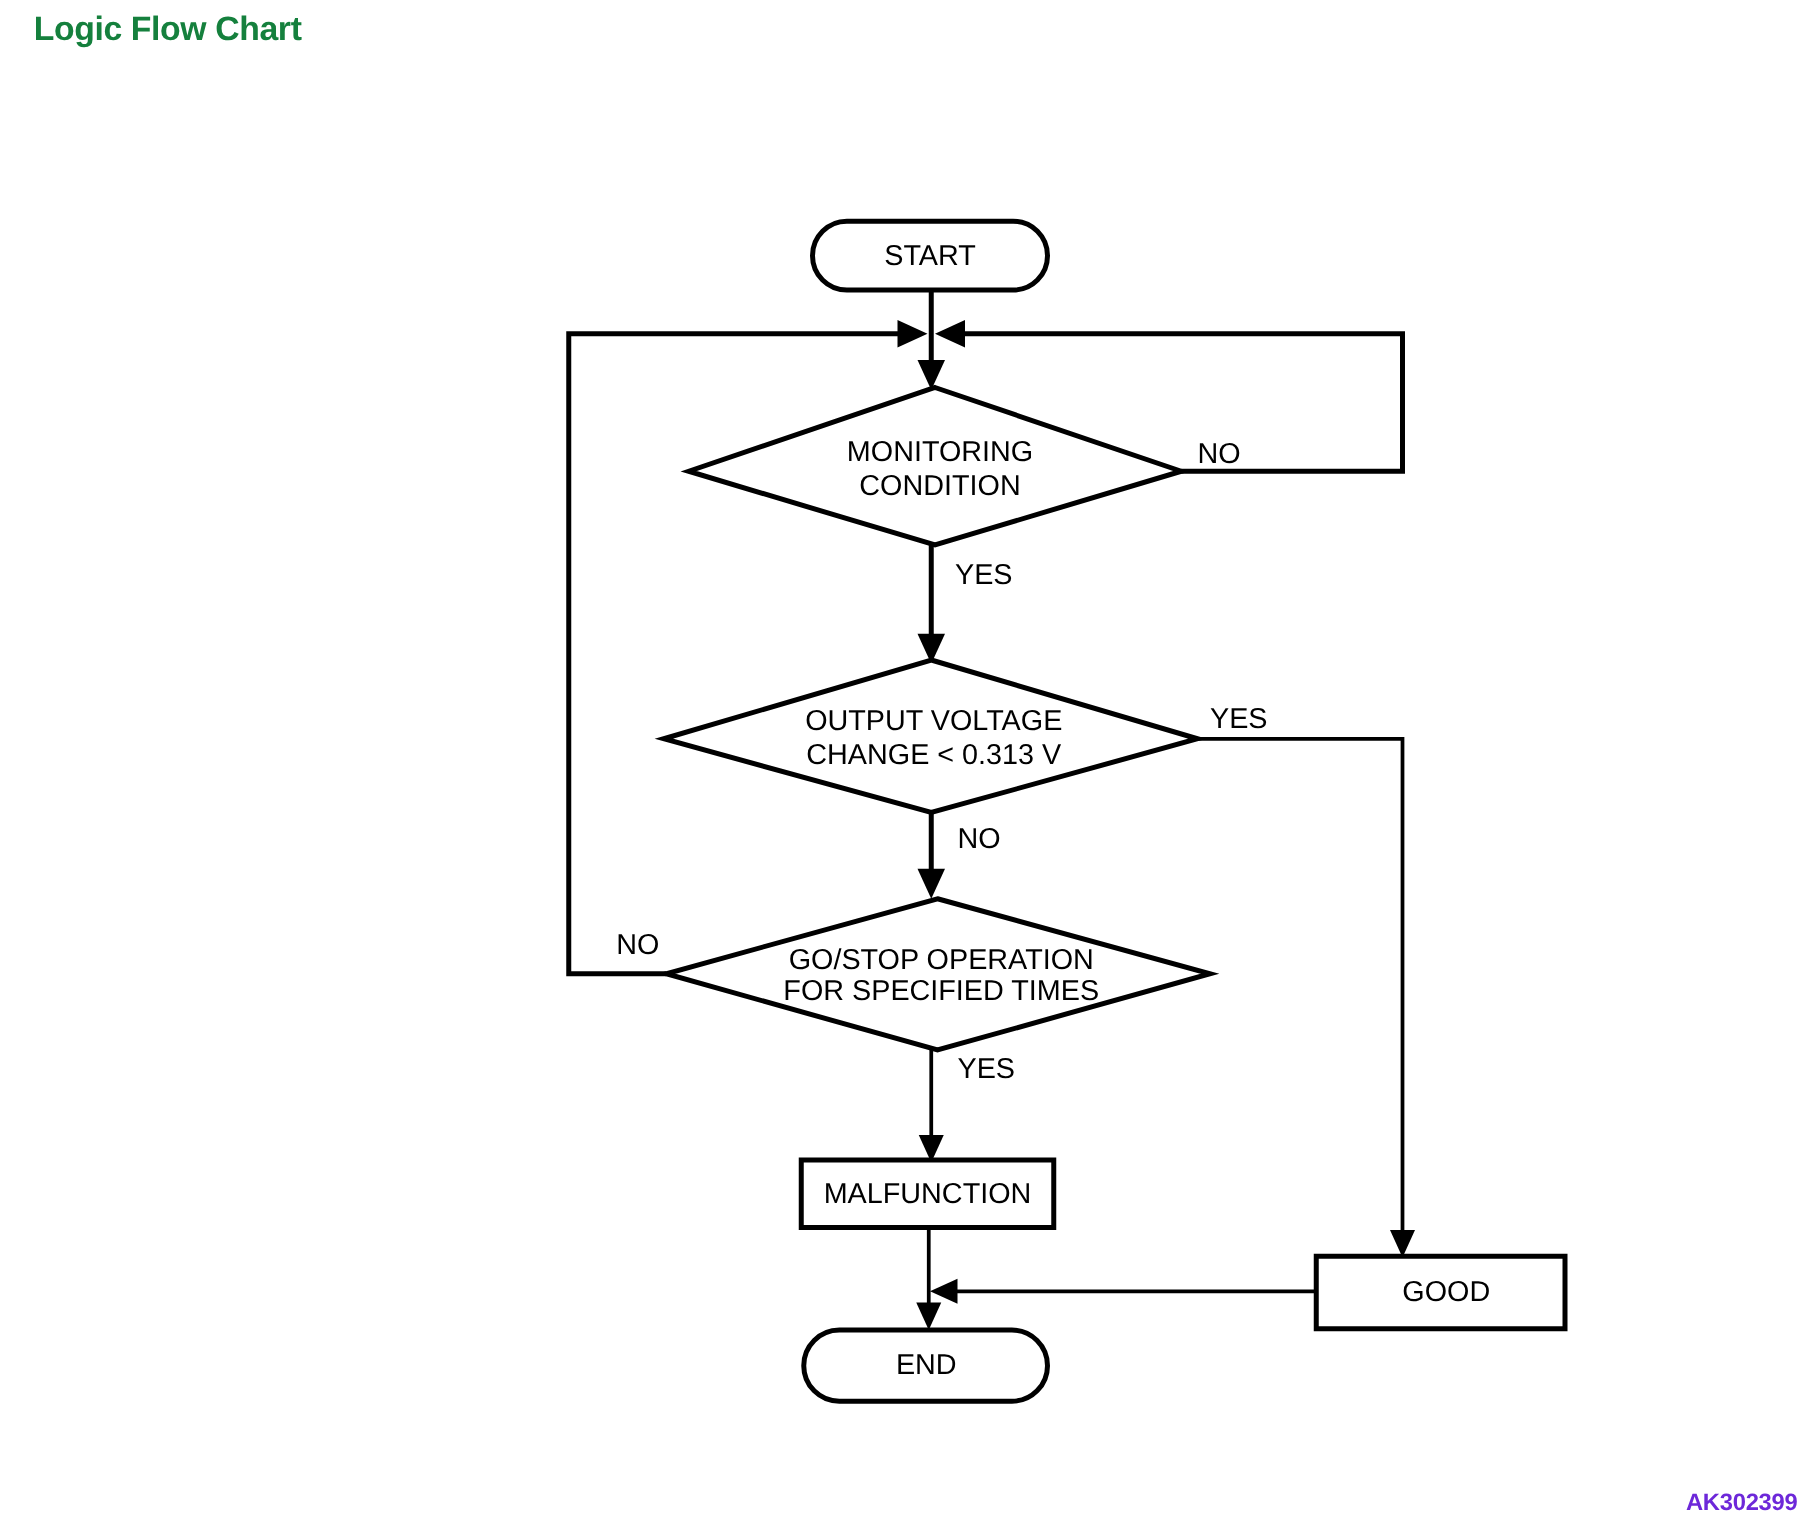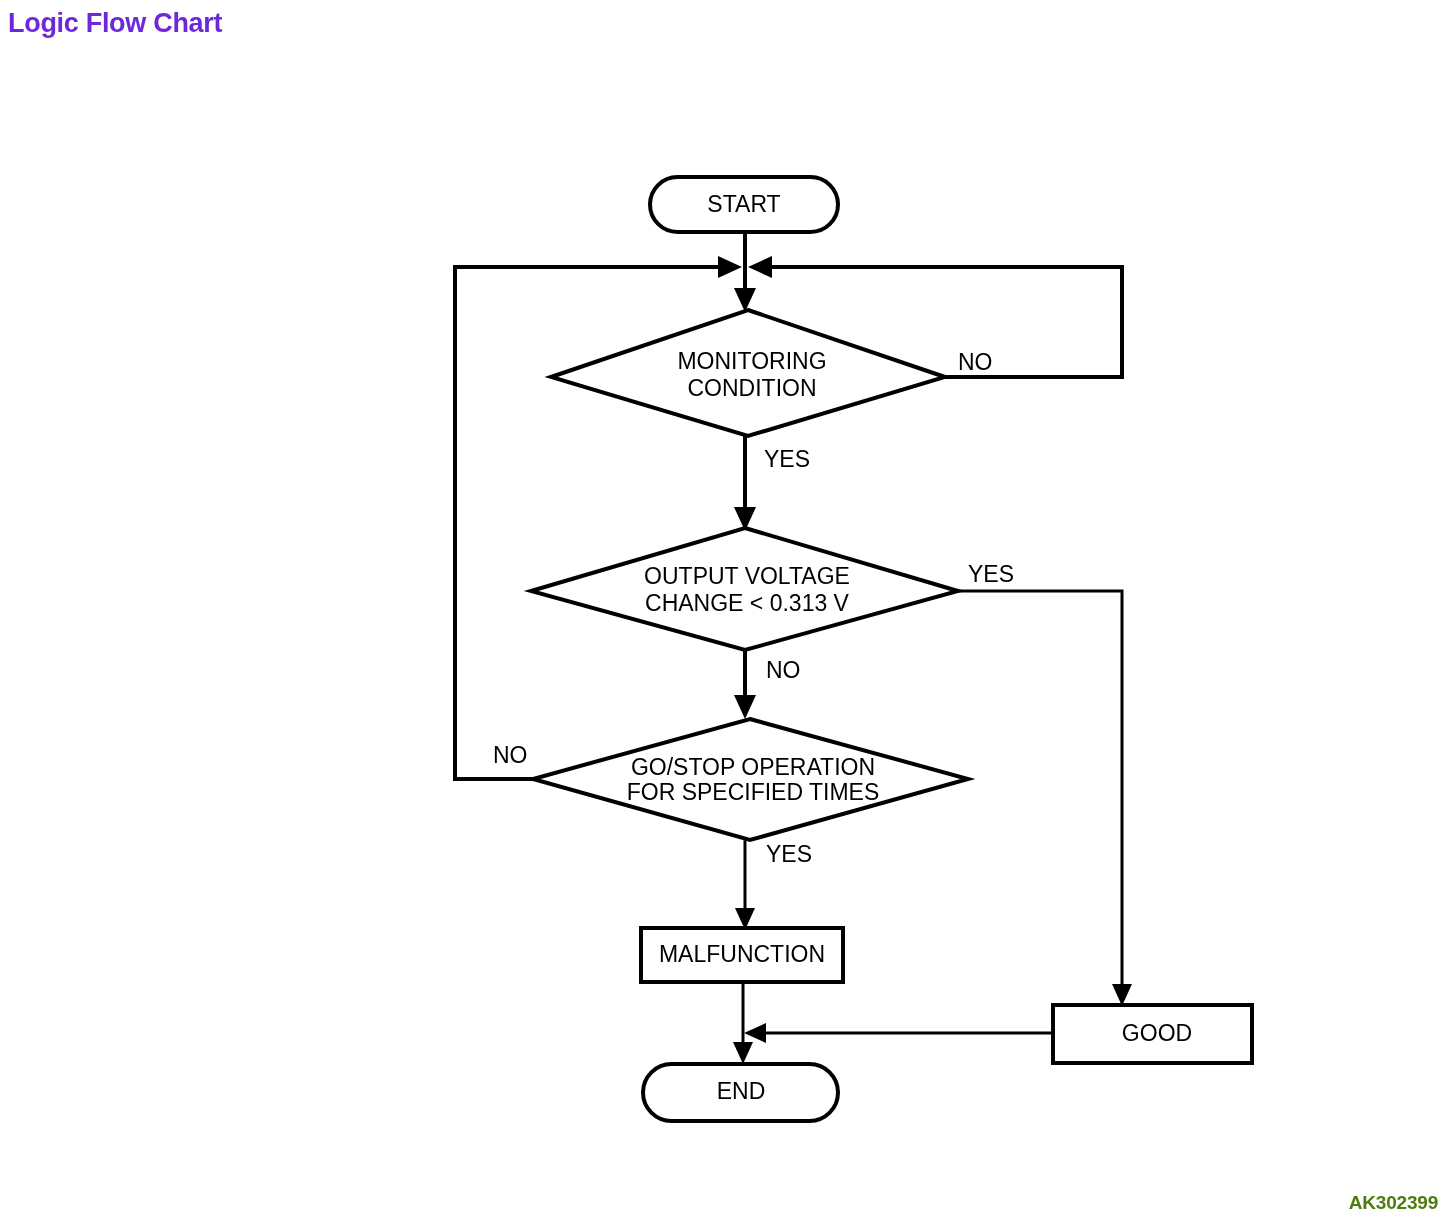--- a/index.html
+++ b/index.html
@@ -10,43 +10,43 @@
   body {
     width: 1456px;
     height: 1226px;
     position: relative;
     font-family: "Liberation Sans", sans-serif;
     color: #000000;
     overflow: hidden;
   }
   #page-title {
     position: absolute;
-    left: 8px;
+    left: 27px;
     top: 8px;
     font-size: 27px;
     font-weight: bold;
     letter-spacing: -0.3px;
-    color: #6d28d9;
+    color: #15803d;
     white-space: nowrap;
   }
   #flow-svg {
     position: absolute;
     left: 0;
     top: 0;
     width: 1456px;
     height: 1226px;
   }
   #figure-code {
     position: absolute;
     right: 18px;
     bottom: 12px;
     font-size: 19px;
     font-weight: bold;
     letter-spacing: -0.2px;
-    color: #4d7c0f;
+    color: #6d28d9;
     white-space: nowrap;
     margin-top: 32px;
   }
   .node-text {
     font-family: "Liberation Sans", sans-serif;
     font-size: 23px;
     fill: #000000;
     text-anchor: middle;
     dominant-baseline: middle;
   }

